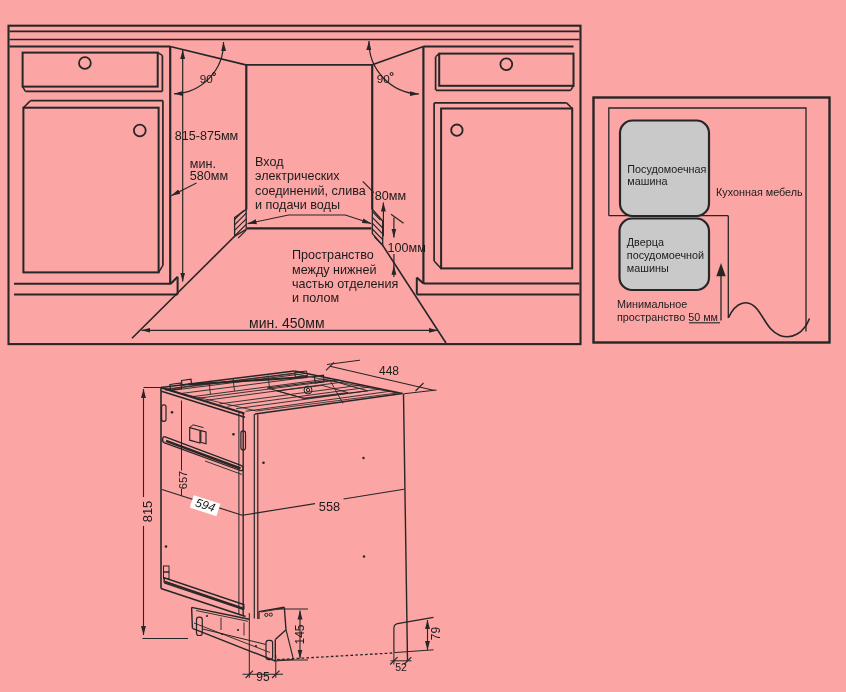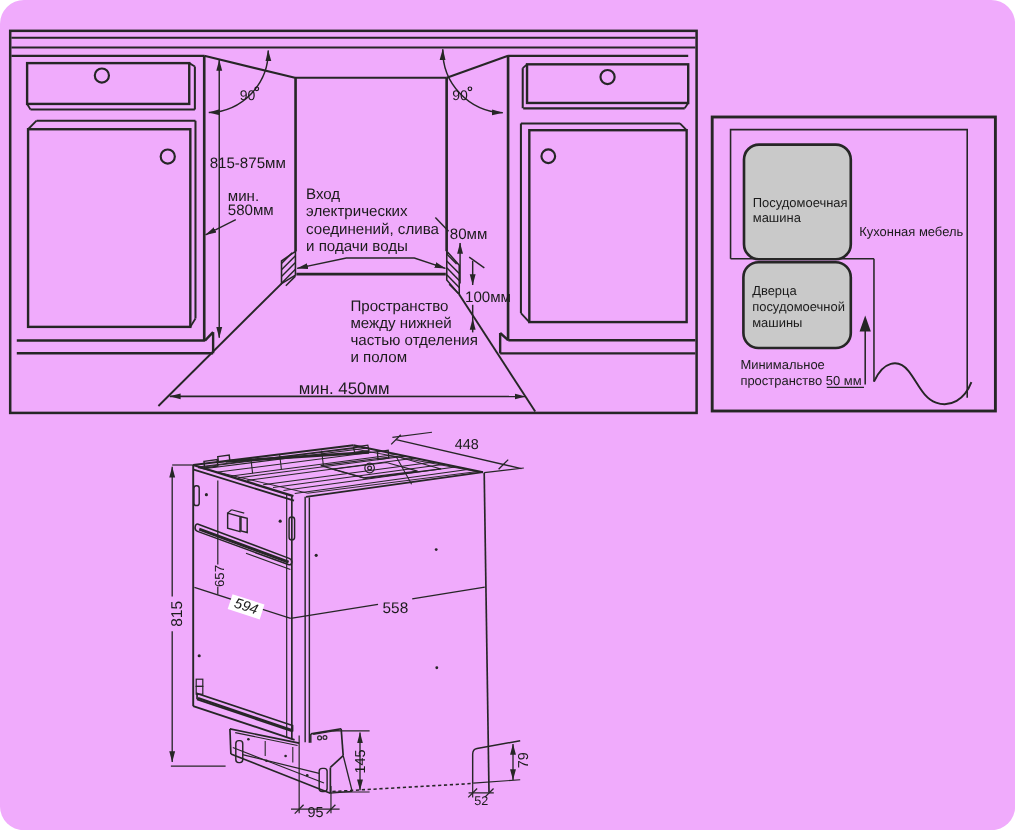--- a/index.html
+++ b/index.html
@@ -1,17 +1,17 @@
 <!DOCTYPE html>
 <html><head>
 <meta charset="utf-8">
 <style>
   html,body{margin:0;padding:0;background:#ffffff;}
-  #stage{position:relative;width:846px;height:692px;background:#f0abfc;overflow:hidden;
-         font-family:"Liberation Sans", sans-serif;border-radius:20px;}
+  #stage{position:relative;width:846px;height:692px;background:#fca5a5;overflow:hidden;
+         font-family:"Liberation Sans", sans-serif;}
   svg{position:absolute;left:0;top:0;}
   text{fill:#1b1b1b;stroke:none;font-family:"Liberation Sans", sans-serif;}
 </style>
 </head>
 <body>
 <div id="stage">
 <svg width="846" height="692" viewBox="0 0 846 692">
 <defs>
   <marker id="ah" markerUnits="userSpaceOnUse" markerWidth="10" markerHeight="7" refX="9" refY="3.5" orient="auto">
     <path d="M0,1.05 L9.3,3.5 L0,5.95 Z" fill="#262626"></path>

